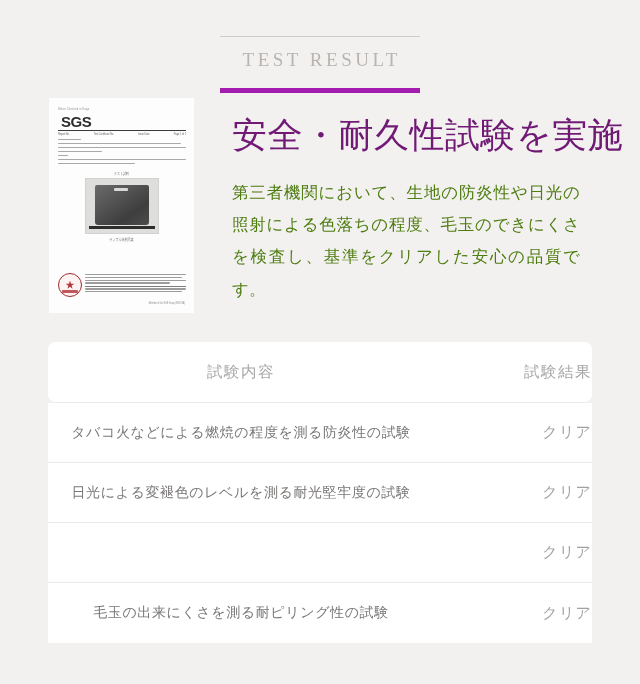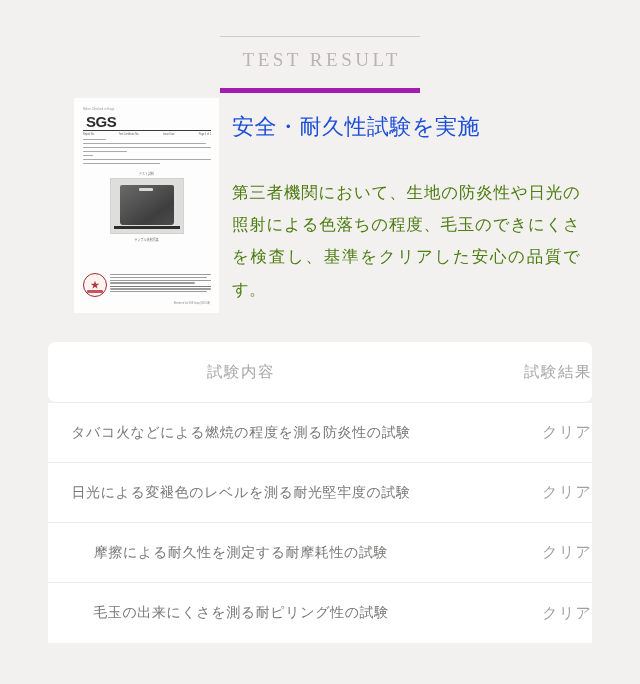--- a/index.html
+++ b/index.html
@@ -34,21 +34,21 @@
     letter-spacing: 3.5px;
     color: #b9b4b0;
     line-height: 1;
     white-space: nowrap;
     text-indent: 3.5px;
   }
 
   
   .cert {
     position: absolute;
-    left: 74px;
+    left: 49px;
     top: 98px;
     width: 145px;
     height: 215px;
     background: #bef264;
     box-sizing: border-box;
     overflow: hidden;
   }
   .cert-inner {
     position: absolute;
     inset: 0;
@@ -231,22 +231,22 @@
     font-size: 2.2px;
     color: #8b8b8b;
     transform: scaleY(1.4);
   }
 
   
   .headline {
     position: absolute;
     left: 232px;
     top: 113px;
-    font-size: 22px;
-    color: #1d4ed8;
+    font-size: 35px;
+    color: #701a75;
     letter-spacing: 0.5px;
     line-height: 1.25;
     white-space: nowrap;
   }
   .lede {
     position: absolute;
     left: 232px;
     top: 176px;
     width: 348px;
     font-size: 16.5px;
@@ -383,21 +383,20 @@
     <div class="cell-name">タバコ火などによる燃焼の程度を測る防炎性の試験</div>
     <div class="cell-result">クリア</div>
   </div>
 
   <div class="trow tbody-row">
     <div class="cell-name">日光による変褪色のレベルを測る耐光堅牢度の試験</div>
     <div class="cell-result">クリア</div>
   </div>
 
   <div class="trow tbody-row">
-    <div class="cell-name">摩擦による耐久性を測定する耐摩耗性の試験</div>
     <div class="cell-result">クリア</div>
   </div>
 
   <div class="trow tbody-row last">
     <div class="cell-name">毛玉の出来にくさを測る耐ピリング性の試験</div>
     <div class="cell-result">クリア</div>
   </div>
 
 </div>
 

